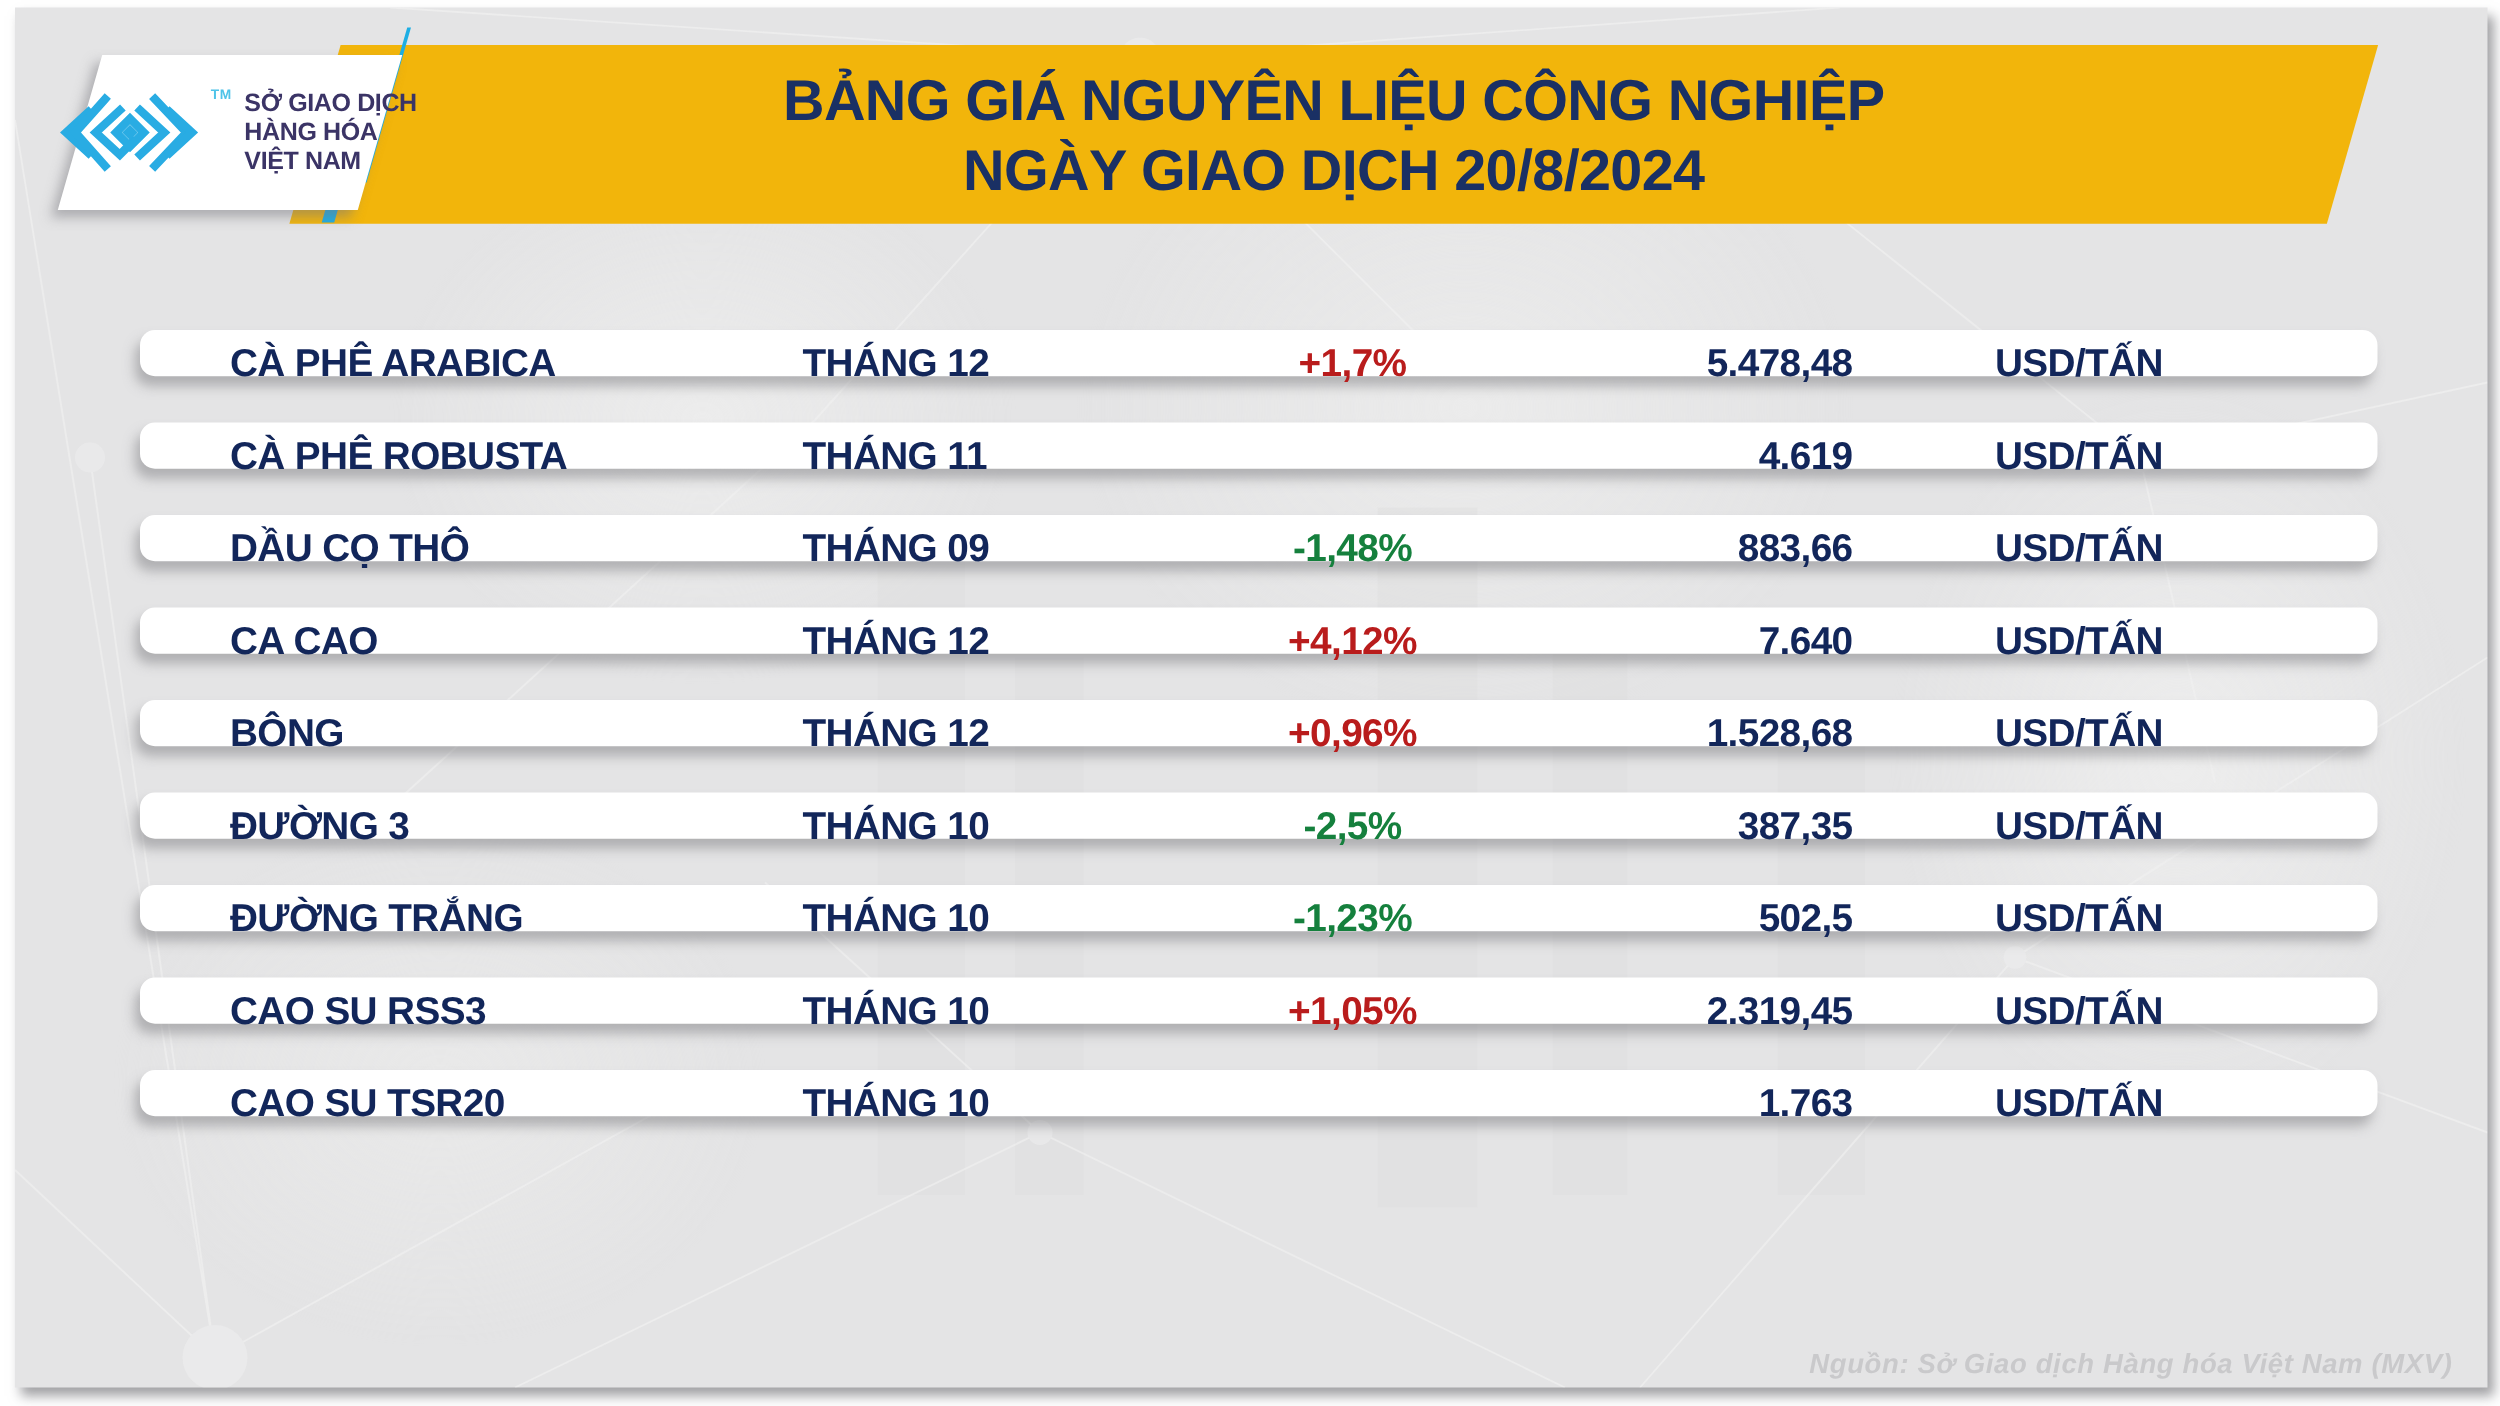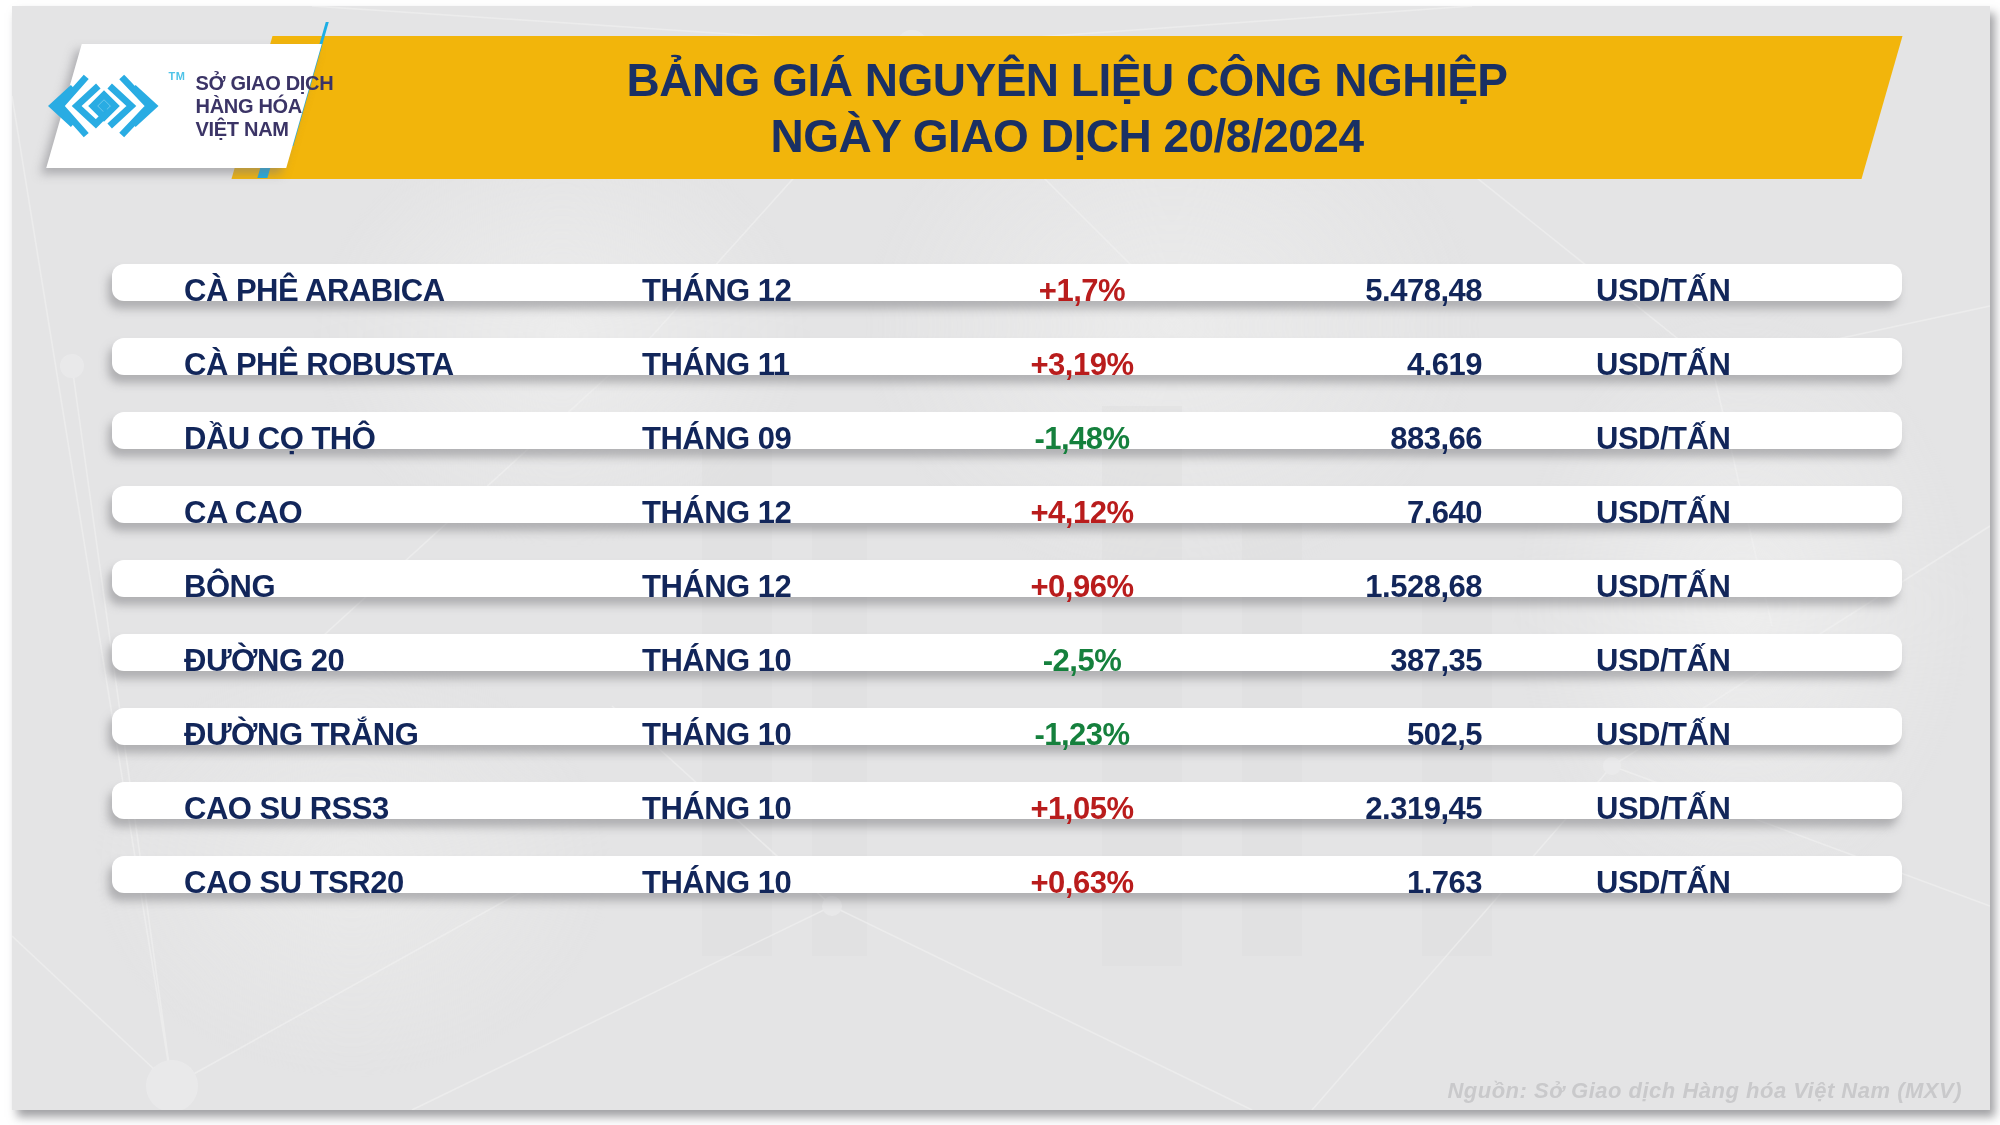--- a/index.html
+++ b/index.html
@@ -174,21 +174,20 @@
       <div class="row">
         <span class="cell c-name">CÀ PHÊ ARABICA</span>
         <span class="cell c-month">THÁNG 12</span>
         <span class="cell c-change pos">+1,7%</span>
         <span class="cell c-price">5.478,48</span>
         <span class="cell c-unit">USD/TẤN</span>
       </div>
       <div class="row">
         <span class="cell c-name">CÀ PHÊ ROBUSTA</span>
         <span class="cell c-month">THÁNG 11</span>
-        <span class="cell c-change pos">+3,19%</span>
         <span class="cell c-price">4.619</span>
         <span class="cell c-unit">USD/TẤN</span>
       </div>
       <div class="row">
         <span class="cell c-name">DẦU CỌ THÔ</span>
         <span class="cell c-month">THÁNG 09</span>
         <span class="cell c-change neg">-1,48%</span>
         <span class="cell c-price">883,66</span>
         <span class="cell c-unit">USD/TẤN</span>
       </div>
@@ -200,21 +199,21 @@
         <span class="cell c-unit">USD/TẤN</span>
       </div>
       <div class="row">
         <span class="cell c-name">BÔNG</span>
         <span class="cell c-month">THÁNG 12</span>
         <span class="cell c-change pos">+0,96%</span>
         <span class="cell c-price">1.528,68</span>
         <span class="cell c-unit">USD/TẤN</span>
       </div>
       <div class="row">
-        <span class="cell c-name">ĐƯỜNG 20</span>
+        <span class="cell c-name">ĐƯỜNG 3</span>
         <span class="cell c-month">THÁNG 10</span>
         <span class="cell c-change neg">-2,5%</span>
         <span class="cell c-price">387,35</span>
         <span class="cell c-unit">USD/TẤN</span>
       </div>
       <div class="row">
         <span class="cell c-name">ĐƯỜNG TRẮNG</span>
         <span class="cell c-month">THÁNG 10</span>
         <span class="cell c-change neg">-1,23%</span>
         <span class="cell c-price">502,5</span>
@@ -223,21 +222,20 @@
       <div class="row">
         <span class="cell c-name">CAO SU RSS3</span>
         <span class="cell c-month">THÁNG 10</span>
         <span class="cell c-change pos">+1,05%</span>
         <span class="cell c-price">2.319,45</span>
         <span class="cell c-unit">USD/TẤN</span>
       </div>
       <div class="row">
         <span class="cell c-name">CAO SU TSR20</span>
         <span class="cell c-month">THÁNG 10</span>
-        <span class="cell c-change pos">+0,63%</span>
         <span class="cell c-price">1.763</span>
         <span class="cell c-unit">USD/TẤN</span>
       </div>
     </div>
 
     <div class="source">Nguồn: Sở Giao dịch Hàng hóa Việt Nam (MXV)</div>
   </div>
 </div>
 
 </body></html>

